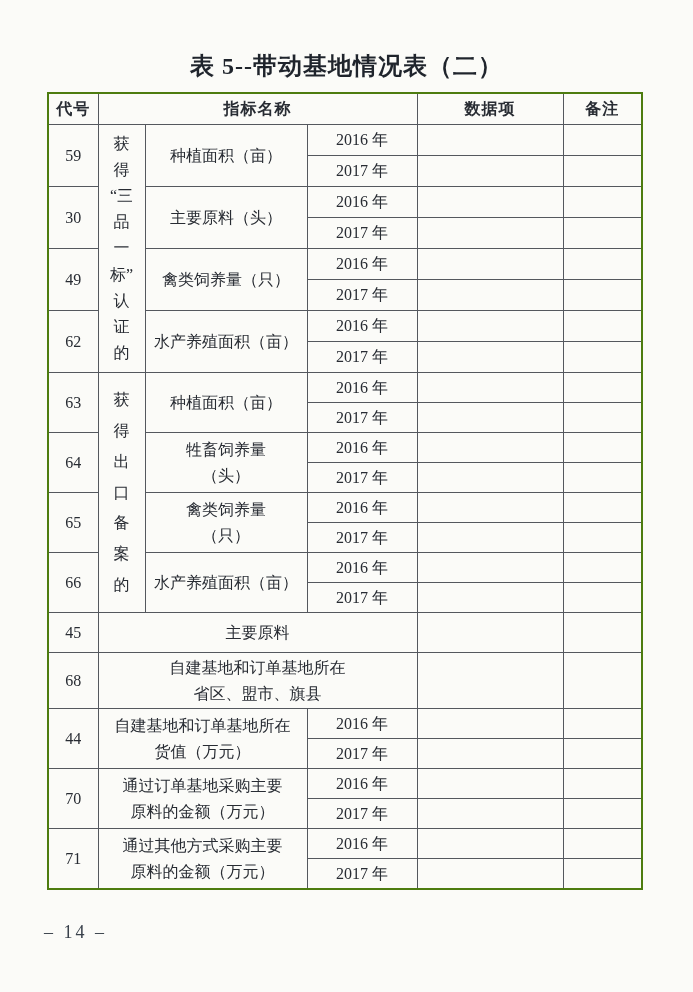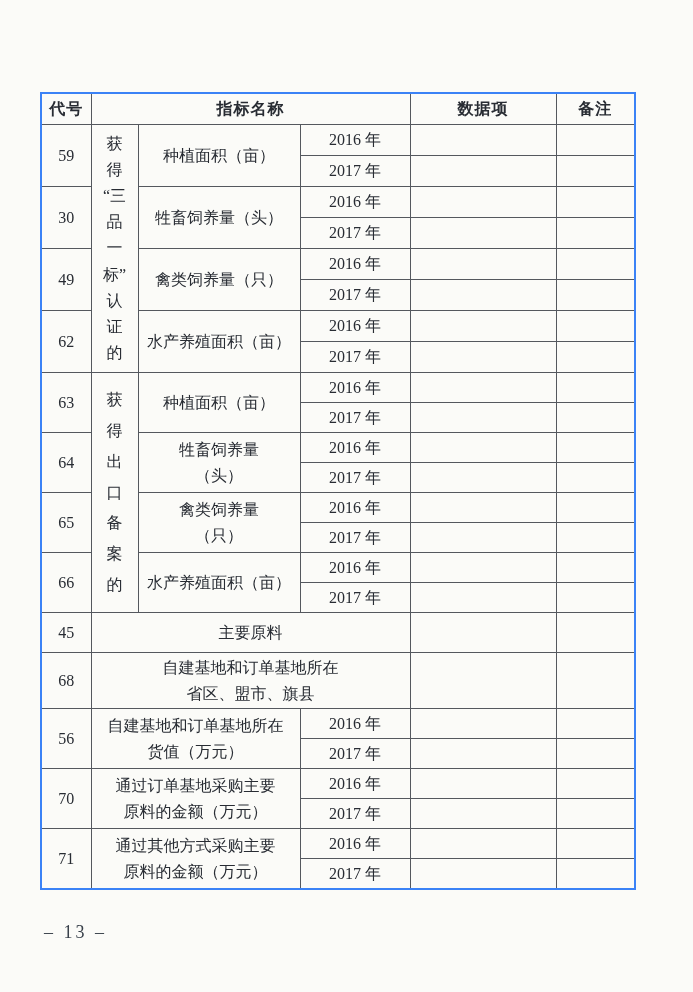--- a/index.html
+++ b/index.html
@@ -12,24 +12,24 @@
     overflow:hidden;
   }
   .page{position:absolute;inset:0;}
   .title{
     position:absolute;top:50px;left:0;width:100%;
     text-align:center;
     font-size:24px;font-weight:bold;letter-spacing:1px;
     color:#1f242c;
   }
   table.tbl{
-    position:absolute;left:40px;top:92px;
+    position:absolute;left:47px;top:92px;
     width:594px;
     border-collapse:collapse;table-layout:fixed;
-    border:2px solid #3b82f6;
+    border:2px solid #4d7c0f;
   }
   .tbl td{
     border:1px solid #54585e;
     text-align:center;vertical-align:middle;
     font-size:16px;line-height:1.2;
     padding:0;overflow:hidden;
     color:#282c33;
   }
   tr.head td{font-weight:bold;font-size:16px;height:30px;letter-spacing:1px;}
   tr.ha td{height:30px;}   
@@ -49,20 +49,21 @@
   .pageno{
     position:absolute;left:44px;top:922px;
     font-size:18px;letter-spacing:3px;color:#39414b;
   }
 </style>
 </head>
 <body>
 
 <div class="page">
 
+  <div class="title">表 5--带动基地情况表（二）</div>
 
   <table class="tbl">
     <colgroup>
       <col style="width:50px">
         <col style="width:47px">
         <col style="width:162px">
       <col style="width:110px">
         <col style="width:146px">
         <col style="width:79px">
     </colgroup>
@@ -100,21 +101,21 @@
       </tr>
       <tr class="ha">
         <td class="yr">2017 年</td>
         <td class="dat"></td>
         <td class="rem"></td>
       </tr>
 
       <tr class="ha">
         <td rowspan="2" class="code">30</td>
         <td rowspan="2" class="ind">
-          <div>牲畜饲养量（头）</div>
+          <div>主要原料（头）</div>
 
         </td>
         <td class="yr">2016 年</td>
         <td class="dat"></td>
         <td class="rem"></td>
       </tr>
       <tr class="ha">
         <td class="yr">2017 年</td>
         <td class="dat"></td>
         <td class="rem"></td>
@@ -240,21 +241,21 @@
         <td class="code">68</td>
         <td colspan="3" class="ind">
           <div>自建基地和订单基地所在</div>
           <div>省区、盟市、旗县</div>
         </td>
         <td class="dat"></td>
         <td class="rem"></td>
       </tr>
 
       <tr class="hc">
-        <td rowspan="2" class="code">56</td>
+        <td rowspan="2" class="code">44</td>
         <td colspan="2" rowspan="2" class="ind">
           <div>自建基地和订单基地所在</div>
           <div>货值（万元）</div>
         </td>
         <td class="yr">2016 年</td>
         <td class="dat"></td>
         <td class="rem"></td>
       </tr>
       <tr class="hc">
         <td class="yr">2017 年</td>
@@ -290,15 +291,15 @@
       </tr>
       <tr class="hc">
         <td class="yr">2017 年</td>
         <td class="dat"></td>
         <td class="rem"></td>
       </tr>
 
     </tbody>
   </table>
 
-  <div class="pageno">– 13 –</div>
+  <div class="pageno">– 14 –</div>
 
 </div>
 
 </body></html>

